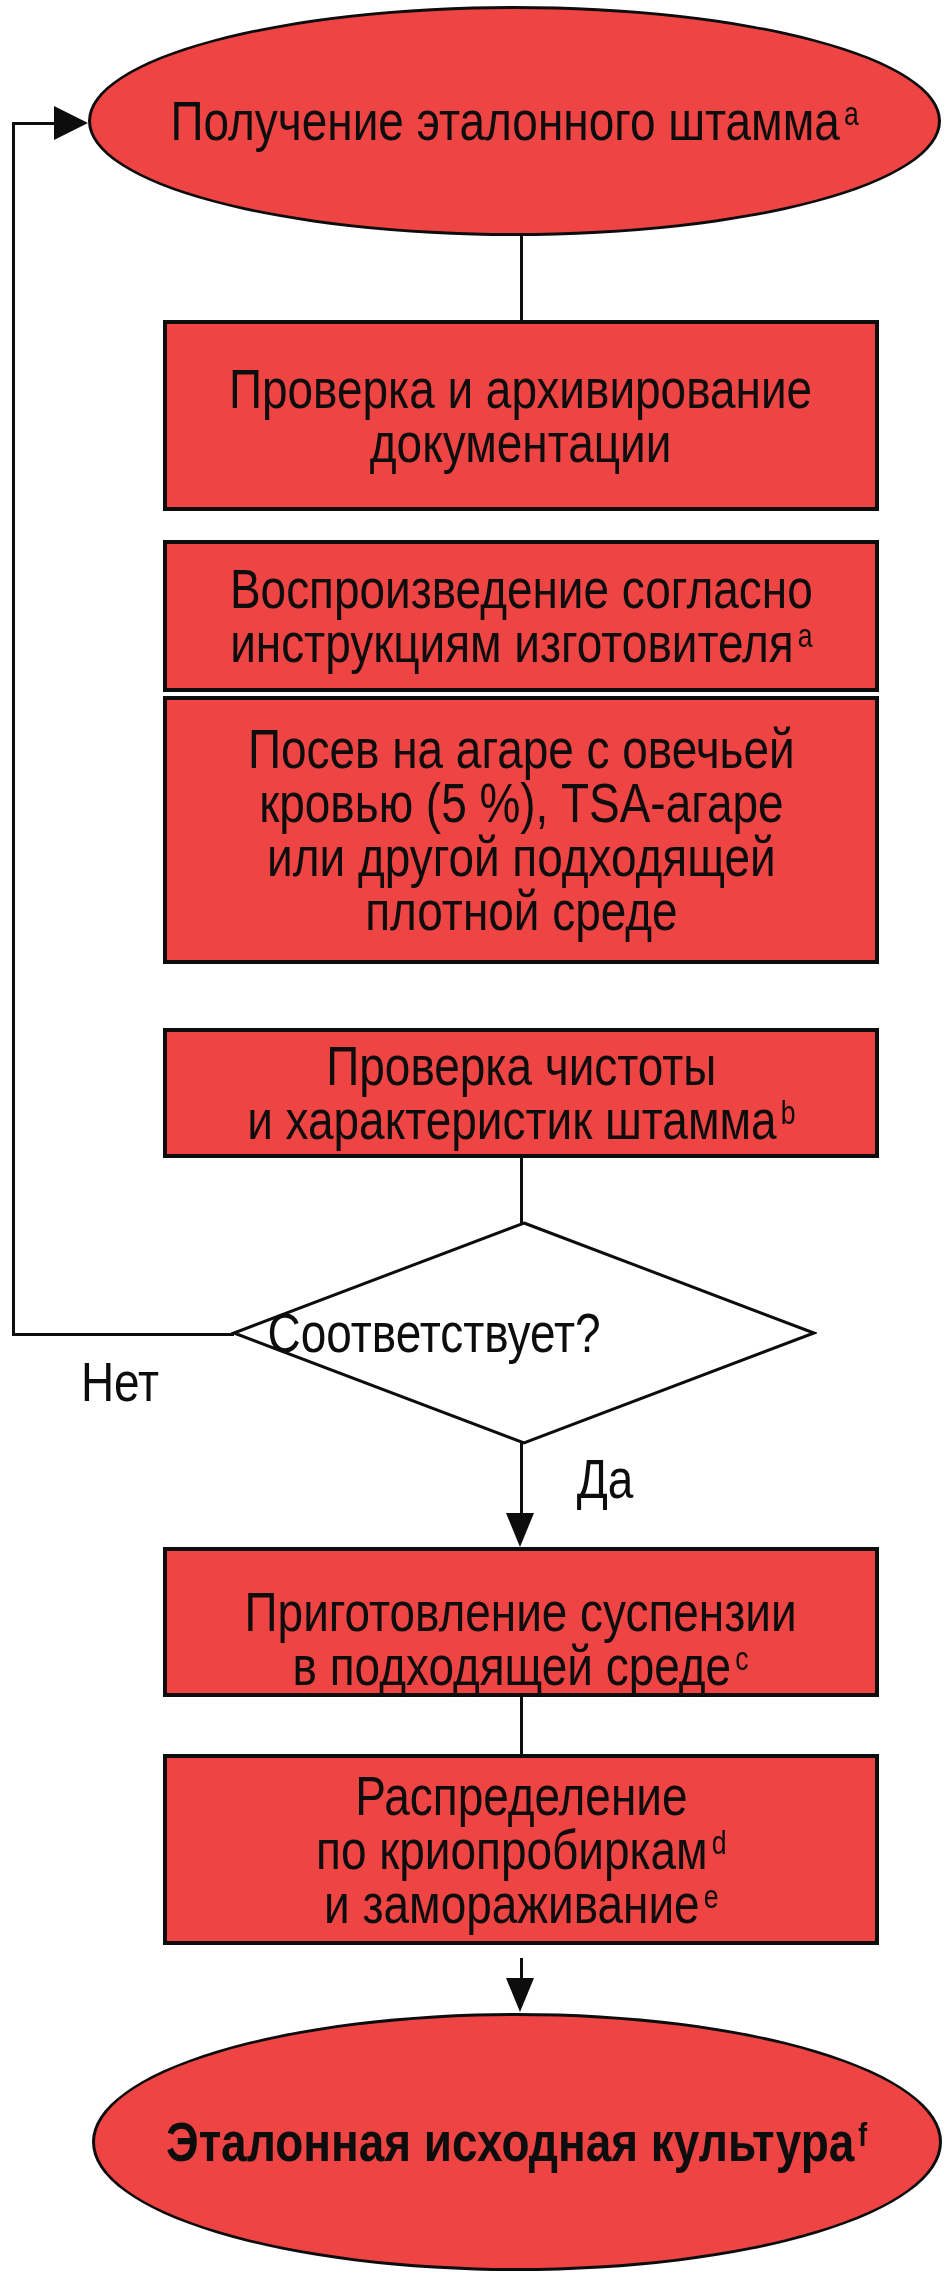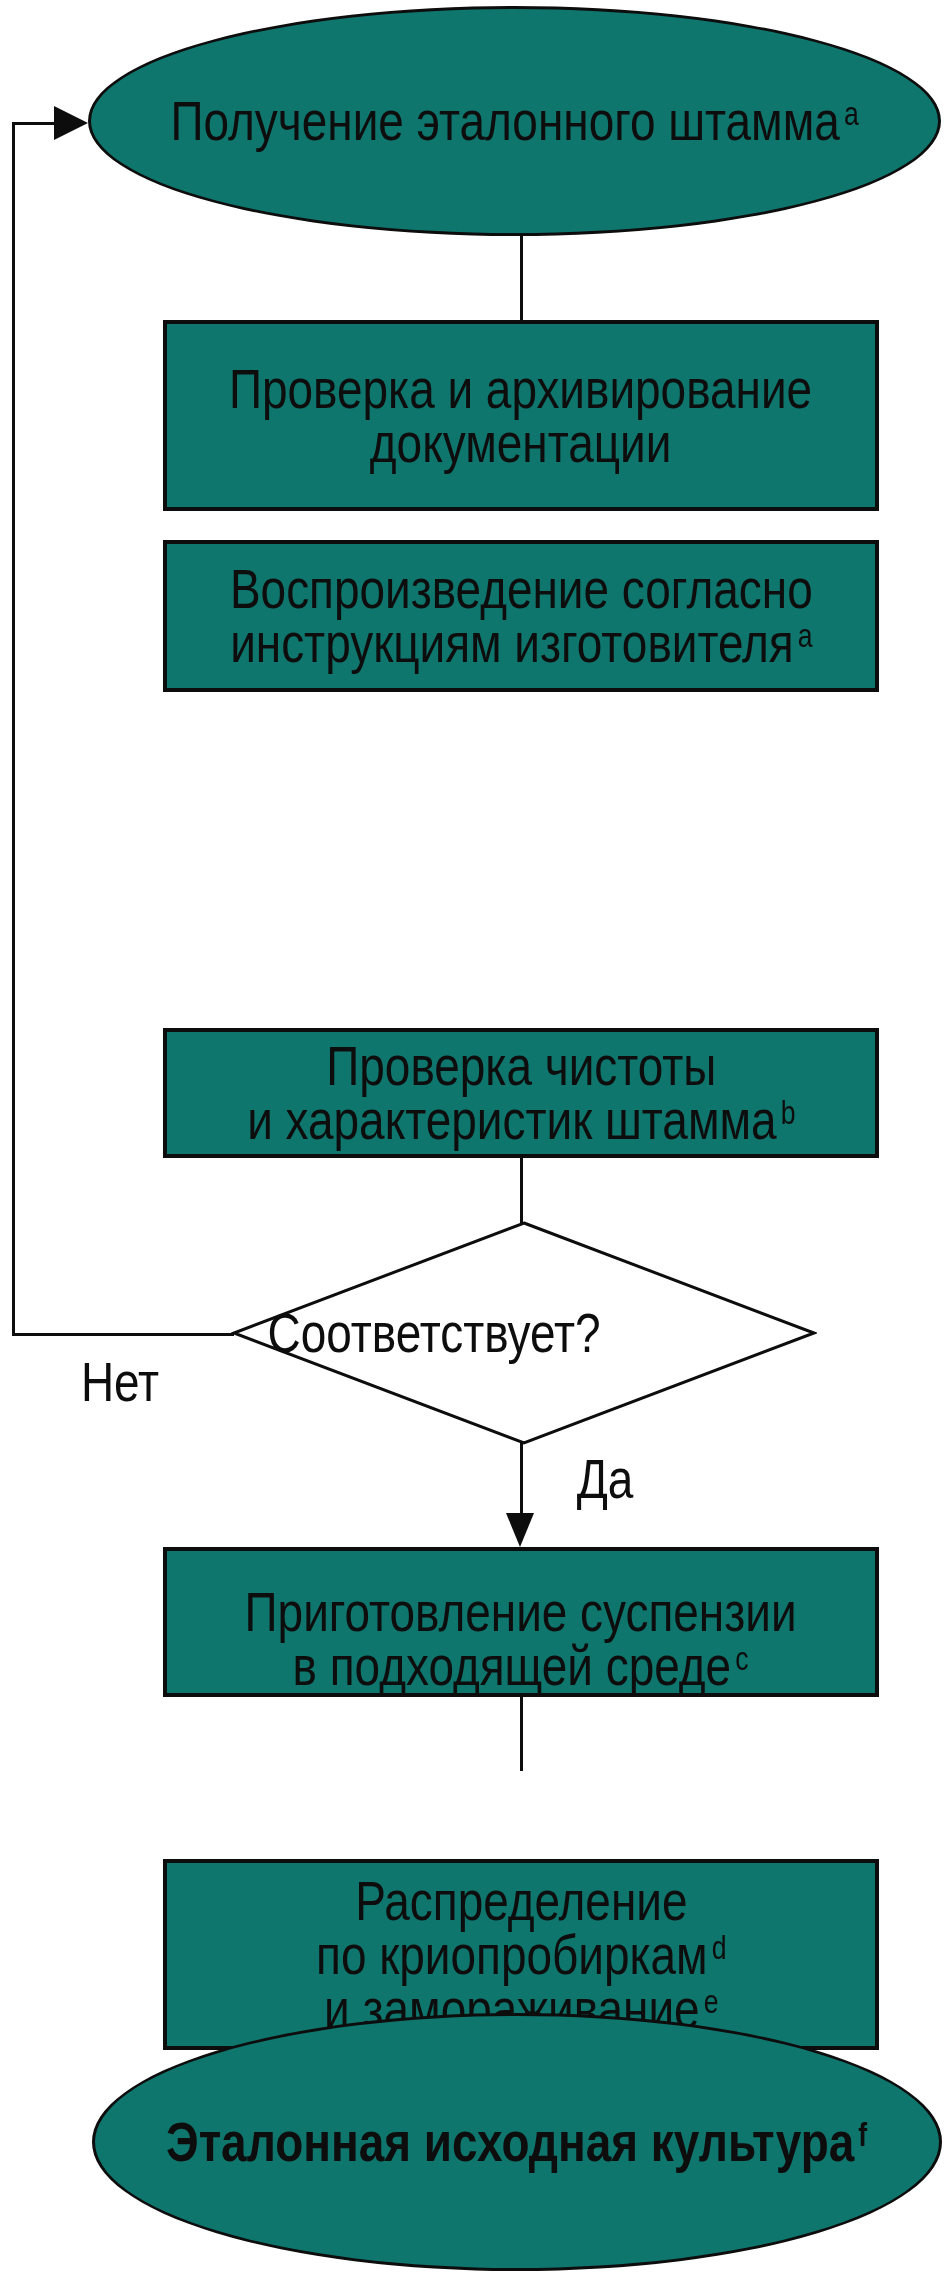--- a/index.html
+++ b/index.html
@@ -2,21 +2,21 @@
 <html><head>
 <meta charset="utf-8">
 <style>
   html,body { margin:0; padding:0; background:#ffffff; }
   #canvas {
     position:relative; width:945px; height:2277px; background:#ffffff;
     font-family:"Liberation Sans","DejaVu Sans",sans-serif;
     color:#0d0d0d; overflow:hidden;
   }
   .node { position:absolute; display:flex; align-items:center; justify-content:center;
-          text-align:center; box-sizing:border-box; background:#0f766e; }
+          text-align:center; box-sizing:border-box; background:#ef4444; }
   .rect    { border:4px solid #0d0d0d; }
   .ellipse { border:3px solid #0d0d0d; border-radius:50%; }
   .txt { font-size:56px; line-height:54px; transform:scaleX(0.82); white-space:nowrap; }
   .txt sup { font-size:0.58em; position:relative; top:-0.45em; vertical-align:baseline;
              margin-left:5px; line-height:0; }
   .vline { position:absolute; width:3px; background:#0d0d0d; }
   .hline { position:absolute; height:3px; background:#0d0d0d; }
   .arrow-down { position:absolute; width:0; height:0;
                 border-left:14px solid transparent; border-right:14px solid transparent;
                 border-top:34px solid #0d0d0d; }
@@ -60,20 +60,28 @@
     </div>
   </div>
 
   <div class="node rect" style="left:163px; top:540px; width:716px; height:152px;">
     <div class="txt">
       <div><span>Воспроизведение согласно</span></div>
       <div><span>инструкциям изготовителя</span><sup>a</sup></div>
     </div>
   </div>
 
+  <div class="node rect" style="left:163px; top:696px; width:716px; height:268px;">
+    <div class="txt">
+      <div><span>Посев на агаре с овечьей</span></div>
+      <div><span>кровью (5 %), TSA-агаре</span></div>
+      <div><span>или другой подходящей</span></div>
+      <div><span>плотной среде</span></div>
+    </div>
+  </div>
 
   <div class="node rect" style="left:163px; top:993px; width:716px; height:130px;margin-top:35px;">
     <div class="txt">
       <div><span>Проверка чистоты</span></div>
       <div><span>и характеристик штамма</span><sup>b</sup></div>
     </div>
   </div>
 
   <svg class="diamond-svg" width="586" height="226">
     <polygon points="293,3 583,113 293,223 3,113" fill="#ffffff" stroke="#0d0d0d" stroke-width="3"></polygon>
@@ -87,21 +95,21 @@
   <div class="edge-label" style="left:40px; top:1355px; width:160px;">Нет</div>
   <div class="edge-label" style="left:545px; top:1452px; width:120px;">Да</div>
 
   <div class="node rect" style="left:163px; top:1547px; width:716px; height:150px;align-items:flex-end;">
     <div class="txt">
       <div><span>Приготовление суспензии</span></div>
       <div><span>в подходящей среде</span><sup>c</sup></div>
     </div>
   </div>
 
-  <div class="node rect" style="left:163px; top:1859px; width:716px; height:191px;">
+  <div class="node rect" style="left:163px; top:1754px; width:716px; height:191px;">
     <div class="txt">
       <div><span>Распределение</span></div>
       <div><span>по криопробиркам</span><sup>d</sup></div>
       <div><span>и замораживание</span><sup>e</sup></div>
     </div>
   </div>
 
   <div class="node ellipse" style="left:92px; top:2013px; width:850px; height:258px;font-weight:bold;">
     <div class="txt">
       <div><span>Эталонная исходная культура</span><sup>f</sup></div>

